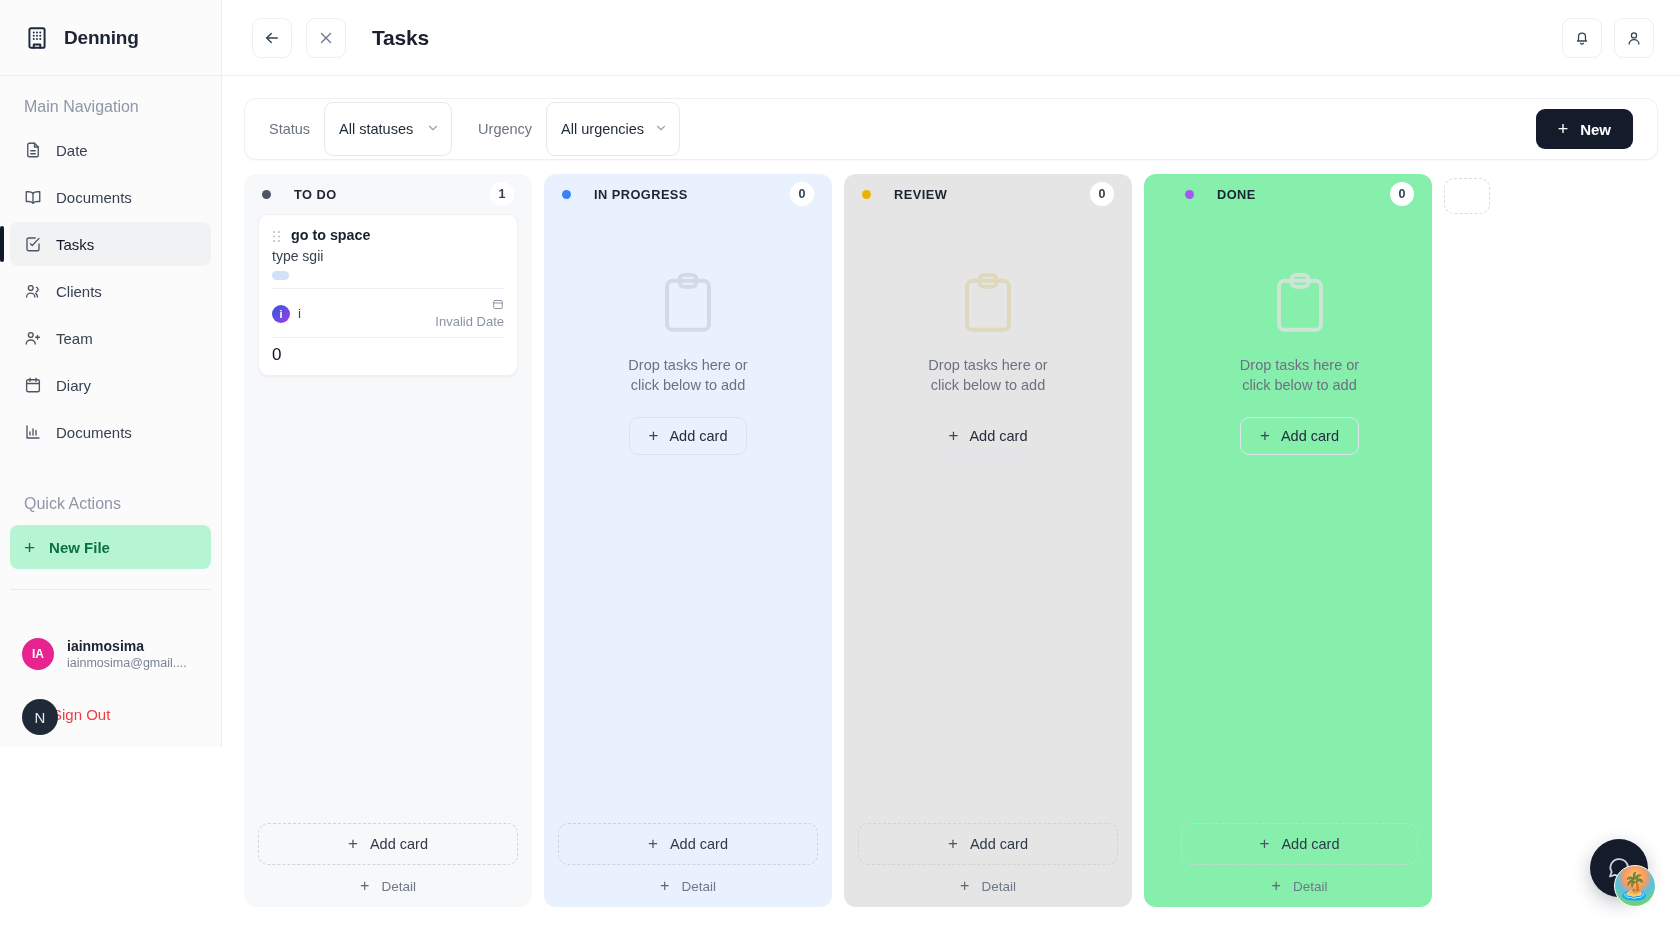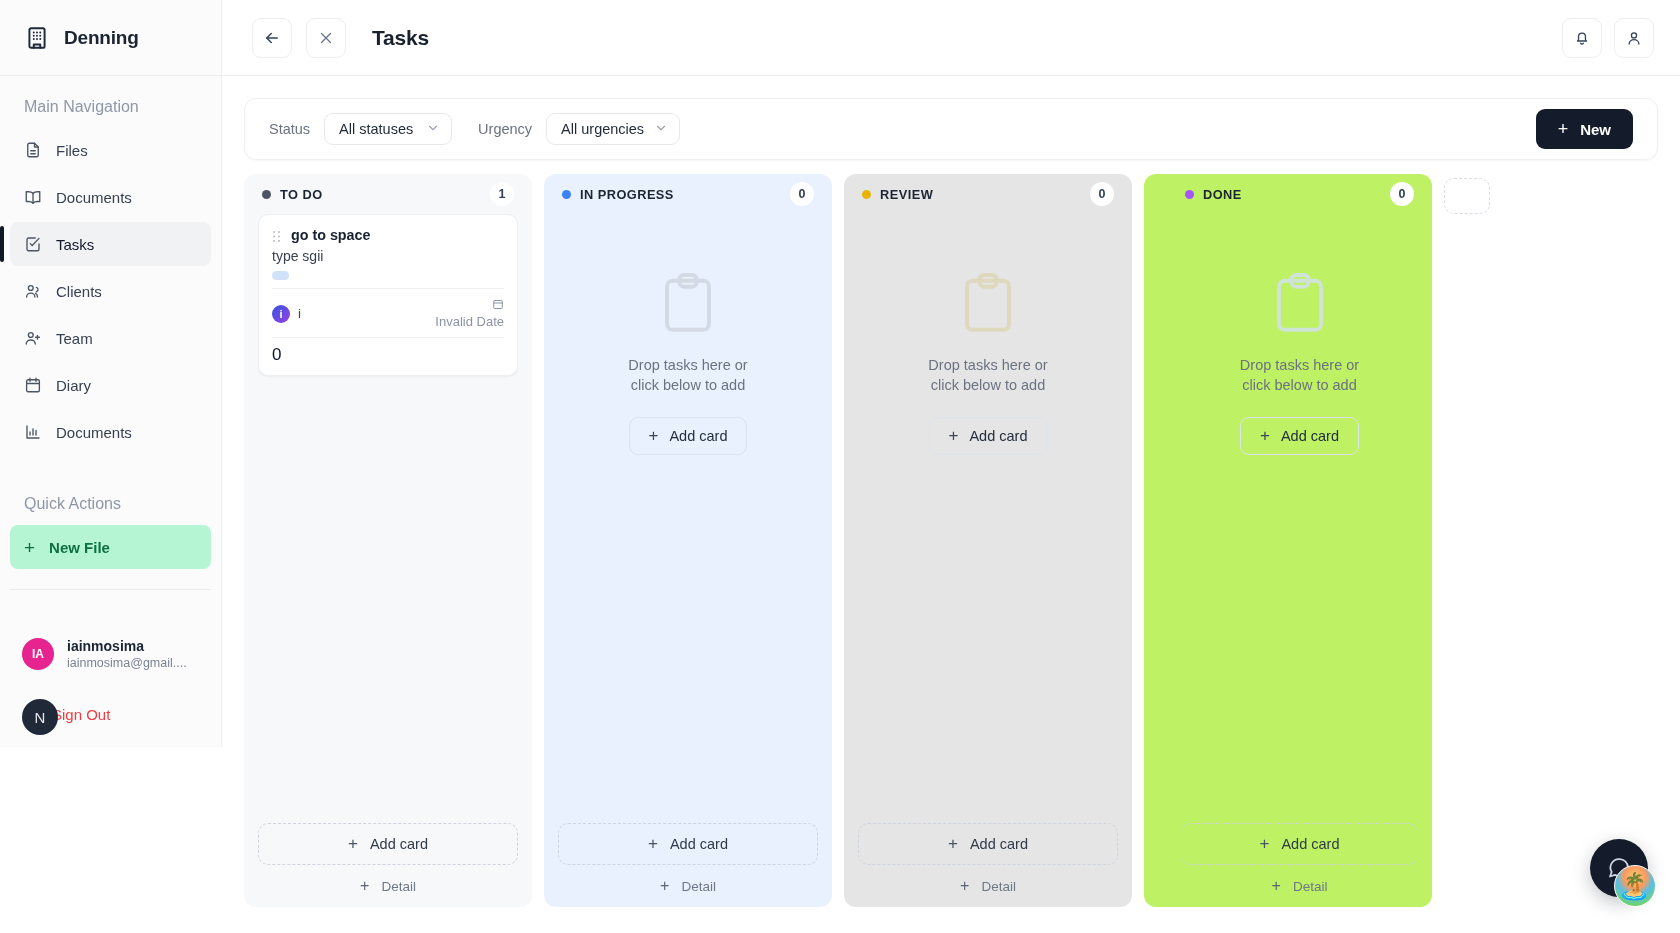--- a/index.html
+++ b/index.html
@@ -101,21 +101,21 @@
   .board-wrap { flex: 1 1 auto; padding: 0 22px 0 22px; overflow: hidden; position:relative;}
 
   .filterbar {
     margin: 22px 0 0 0;
     background: #ffffff; border: 1px solid #eef0f3; border-radius: 12px;
     height: 62px; display: flex; align-items: center; padding: 0 24px;
     box-shadow: 0 1px 2px rgba(16,24,40,.03);
   }
   .f-label { font-size: 14.5px; color: #6b7280; margin-right: 14px; }
   .select {
-    min-width: 128px; height: 32px; border: 1px solid #e6e8ec; border-radius: 9px;
+    min-width: 128px; height: 54px; border: 1px solid #e6e8ec; border-radius: 9px;
     background: #fff; display: flex; align-items: center; justify-content: space-between;
     padding: 0 11px 0 14px; font-size: 14.5px; color: #1f2937; cursor: pointer; gap: 10px;
     margin-right: 26px;
   }
   .select .chev { color: #9aa2b1; display:block; }
   .newbtn {
     margin-left: auto; height: 40px; padding: 0 22px; border-radius: 9px;
     background: #141c2b; color: #fff; font-size: 15px; font-weight: 600;
     display: flex; align-items: center; gap: 12px; cursor: pointer;
   }
@@ -127,24 +127,24 @@
     height: 735px; align-items: flex-start;
   }
   .col {
     flex: 0 0 288px; width: 288px; height: 733px;
     border-radius: 12px; display: flex; flex-direction: column;
     padding: 0 14px;
   }
   .col.todo { background: #f7f8fa; }
   .col.prog { background: #eaf1fe; }
   .col.rev  { background: #e5e5e5; }
-  .col.done { background: #bef264; padding-left: 37px; }
+  .col.done { background: #86efac; padding-left: 37px; }
 
   .col-head {
-    height: 40px; display: flex; align-items: center; gap: 9px;
+    height: 40px; display: flex; align-items: center; gap: 23px;
     padding: 0 4px; flex: 0 0 40px;
   }
   .dot { width: 9px; height: 9px; border-radius: 50%; flex:0 0 9px;}
   .col-title {
     font-size: 12.8px; font-weight: 700; letter-spacing: .45px;
     color: #1c2532; text-transform: uppercase;
   }
   .count {
     margin-left: auto; min-width: 24px; height: 24px; border-radius: 50%;
     background: #ffffff; color: #334155; font-size: 12.5px; font-weight: 700;
@@ -256,21 +256,21 @@
 
 
       <div class="nav-item">
         <span class="ic">
           <svg viewBox="0 0 24 24" fill="none" stroke="currentColor" stroke-width="1.8" stroke-linecap="round" stroke-linejoin="round">
               <path d="M14 3H7a2 2 0 0 0-2 2v14a2 2 0 0 0 2 2h10a2 2 0 0 0 2-2V8z"></path>
               <path d="M14 3v5h5"></path>
               <path d="M9 13h6M9 17h6"></path>
             </svg>
         </span>
-        <span>Files</span>
+        <span>Date</span>
       </div>
 
       <div class="nav-item">
         <span class="ic">
           <svg viewBox="0 0 24 24" fill="none" stroke="currentColor" stroke-width="1.8" stroke-linecap="round" stroke-linejoin="round">
               <path d="M12 7c-1.6-1.4-3.6-2-6-2H3v13h3c2.4 0 4.4.6 6 2"></path>
               <path d="M12 7c1.6-1.4 3.6-2 6-2h3v13h-3c-2.4 0-4.4.6-6 2"></path>
               <path d="M12 7v13"></path>
             </svg>
         </span>

